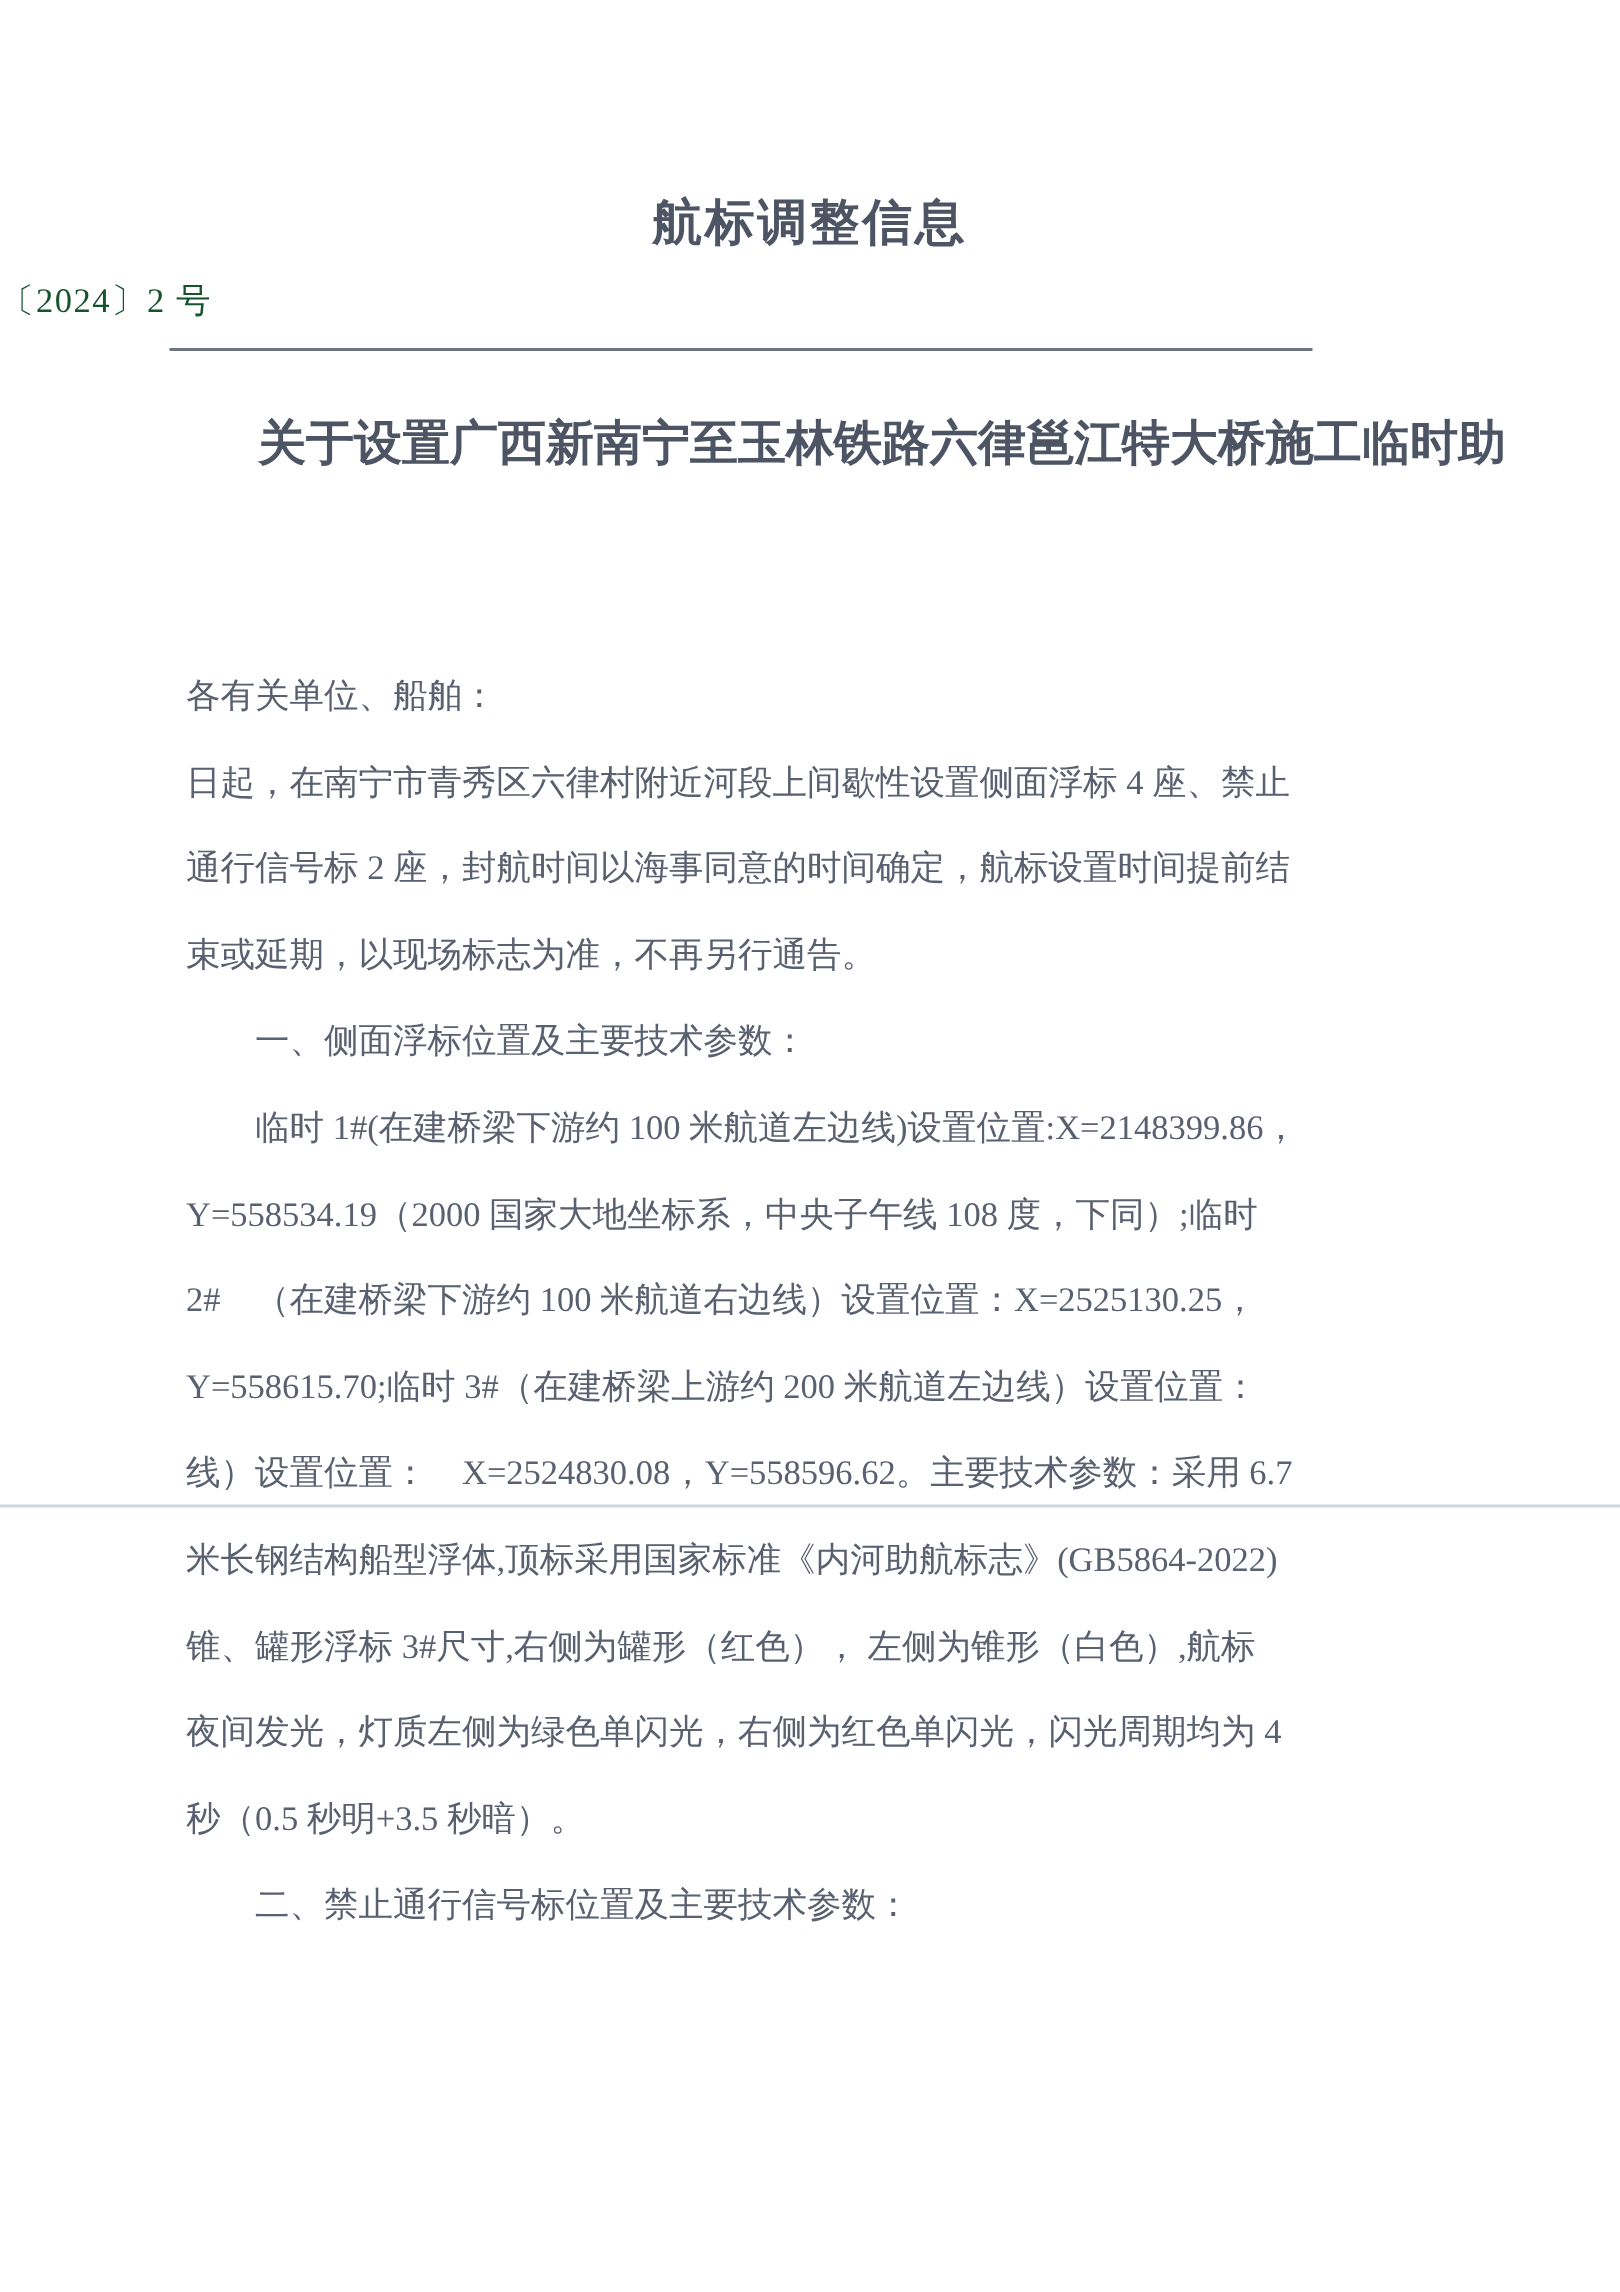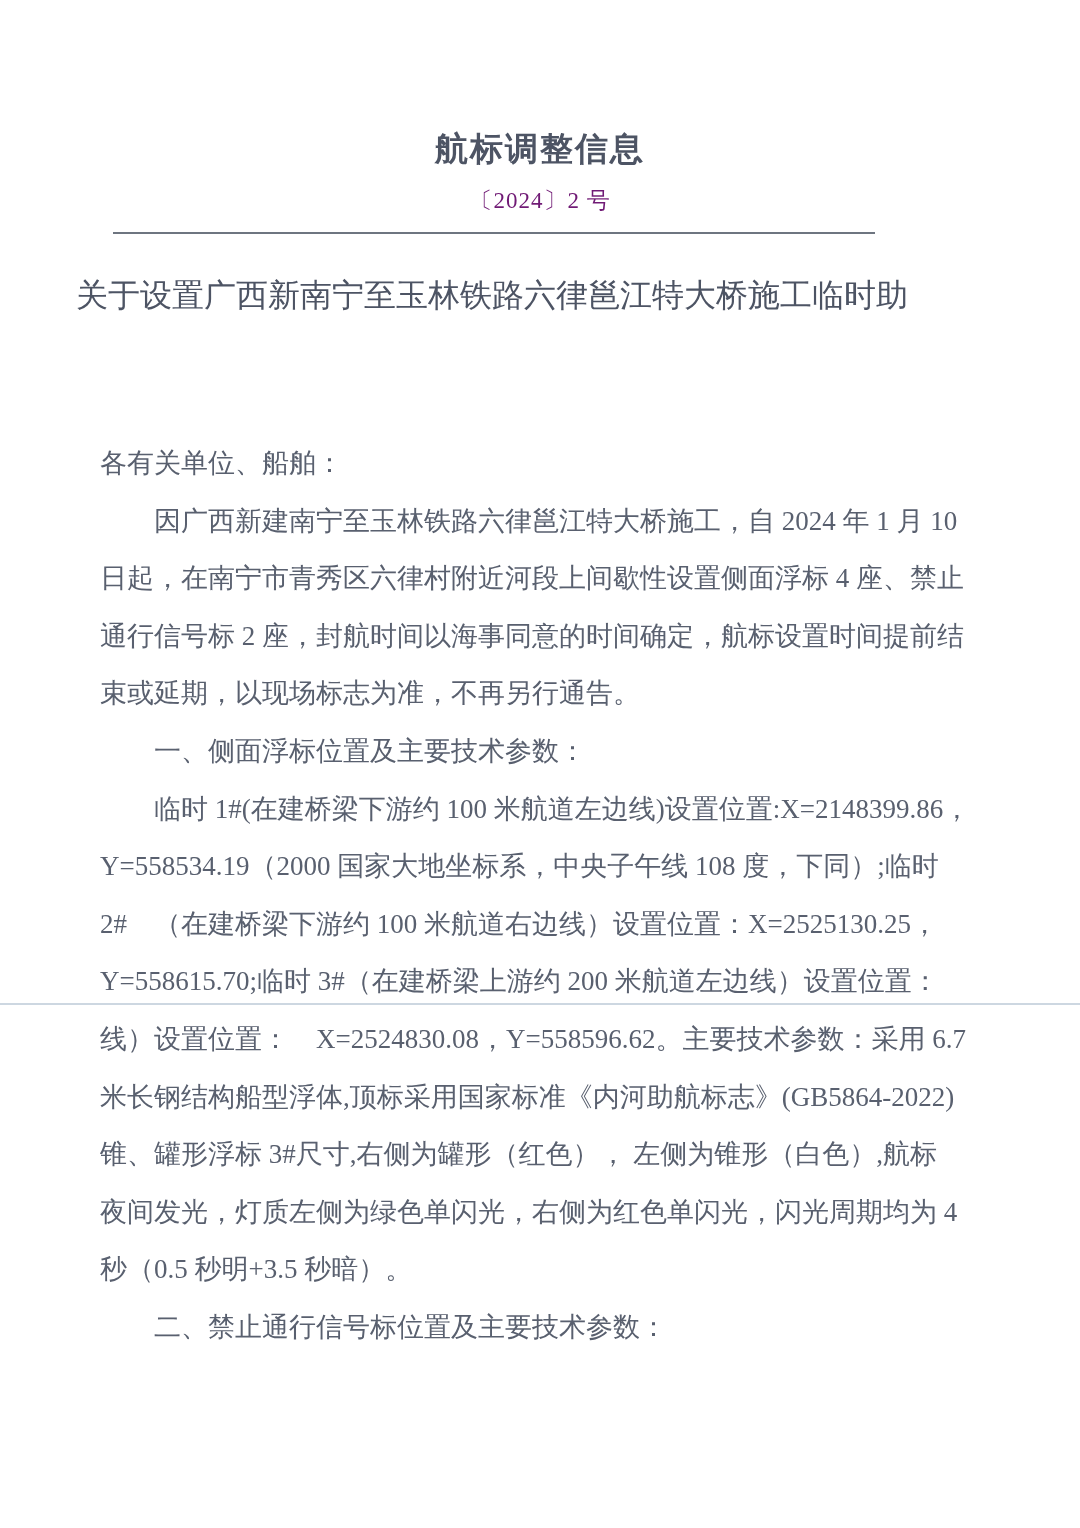--- a/index.html
+++ b/index.html
@@ -17,47 +17,46 @@
     text-align: center;
     font-size: 33px;
     font-weight: bold;
     letter-spacing: 2px;
     color: #4d5464;
     line-height: 46px;
   }
   .masthead-number {
     position: absolute;
     top: 186px; left: 0; width: 100%;
-    text-align: center;
     font-size: 23px;
     letter-spacing: 1px;
-    color: #701a75;
+    color: #14532d;
     line-height: 30px;
   }
   .masthead-divider {
     position: absolute;
     top: 232px; left: 113px;
     width: 762px; height: 0;
     border-top: 2px solid #6e7580;
   }
   .notice-heading {
     position: absolute;
-    top: 265px; left: 76px; width: 960px;
+    top: 265px; left: 44px; width: 960px;
     margin: 0;
-    text-align: left;
+    text-align: right;
     font-size: 32px;
-    font-weight: normal;
+    font-weight: bold;
     color: #4d5464;
     line-height: 60px;
   }
   .heading-line { display: block; white-space: nowrap; }
   .body-text {
     position: absolute;
-    top: 435px; left: 100px; width: 860px;
-    font-size: 27px;
+    top: 435px; left: 124px; width: 860px;
+    font-size: 23px;
     color: #59606f;
   }
   .body-line {
     height: 57.6px;
     line-height: 57.6px;
     white-space: nowrap;
   }
   .scan-artifact {
     position: absolute;
     top: 1003px; left: 0;
@@ -75,21 +74,20 @@
   <div class="masthead-number">〔2024〕2 号</div>
 
   <div class="masthead-divider"></div>
 
   <h1 class="notice-heading">
     <span class="heading-line">关于设置广西新南宁至玉林铁路六律邕江特大桥施工临时助</span>
   </h1>
 
   <div class="body-text">
     <div class="body-line">各有关单位、船舶：</div>
-    <div class="body-line">　　因广西新建南宁至玉林铁路六律邕江特大桥施工，自 2024 年 1 月 10</div>
     <div class="body-line">日起，在南宁市青秀区六律村附近河段上间歇性设置侧面浮标 4 座、禁止</div>
     <div class="body-line">通行信号标 2 座，封航时间以海事同意的时间确定，航标设置时间提前结</div>
     <div class="body-line">束或延期，以现场标志为准，不再另行通告。</div>
     <div class="body-line">　　一、侧面浮标位置及主要技术参数：</div>
     <div class="body-line">　　临时 1#(在建桥梁下游约 100 米航道左边线)设置位置:X=2148399.86，</div>
     <div class="body-line">Y=558534.19（2000 国家大地坐标系，中央子午线 108 度，下同）;临时</div>
     <div class="body-line">2#　（在建桥梁下游约 100 米航道右边线）设置位置：X=2525130.25，</div>
     <div class="body-line">Y=558615.70;临时 3#（在建桥梁上游约 200 米航道左边线）设置位置：</div>
     <div class="body-line">线）设置位置：　X=2524830.08，Y=558596.62。主要技术参数：采用 6.7</div>
     <div class="body-line">米长钢结构船型浮体,顶标采用国家标准《内河助航标志》(GB5864-2022)</div>

